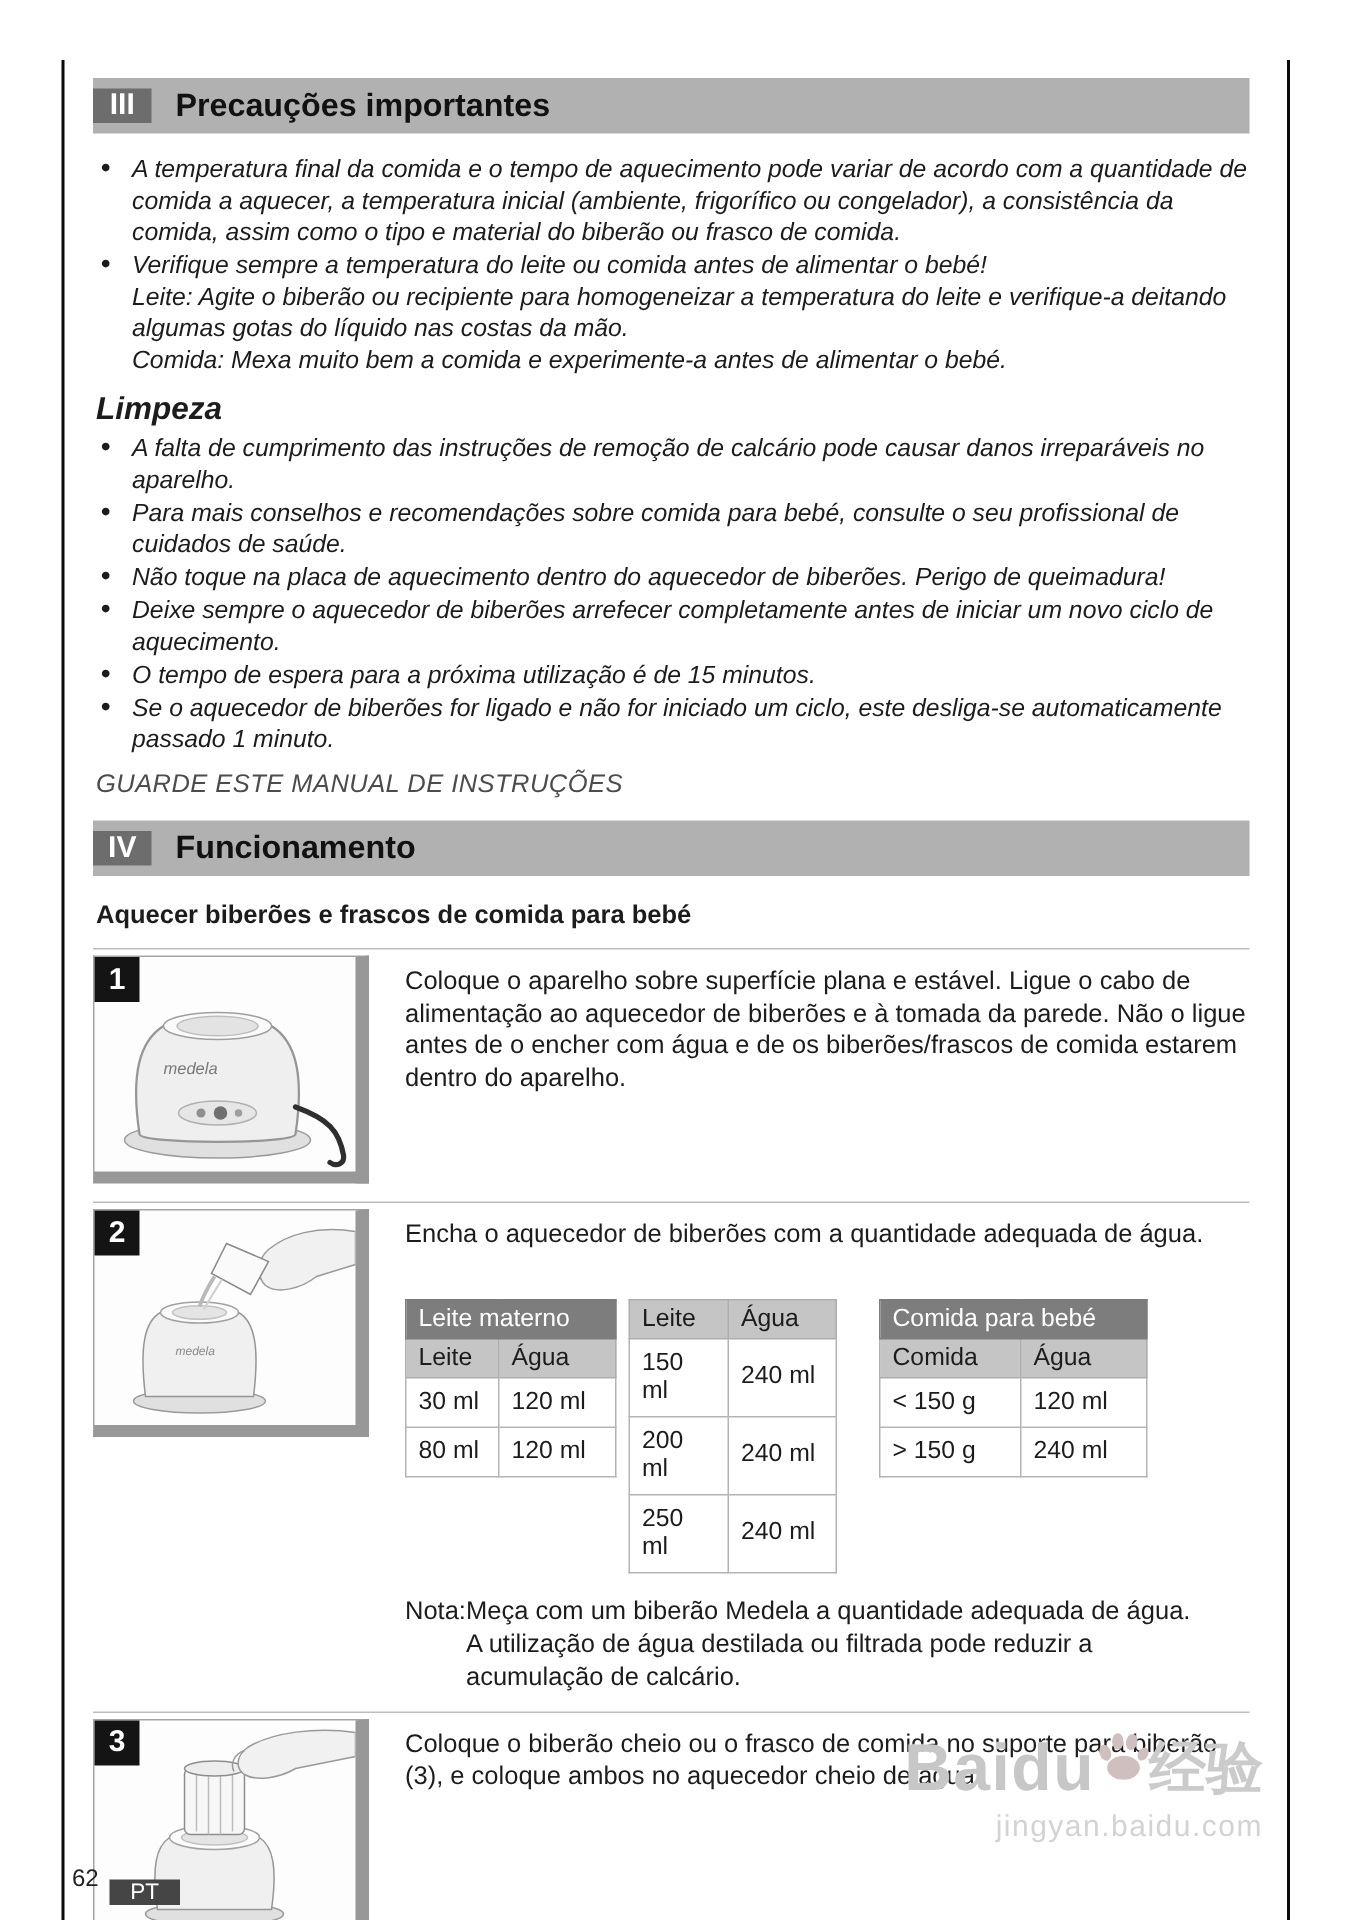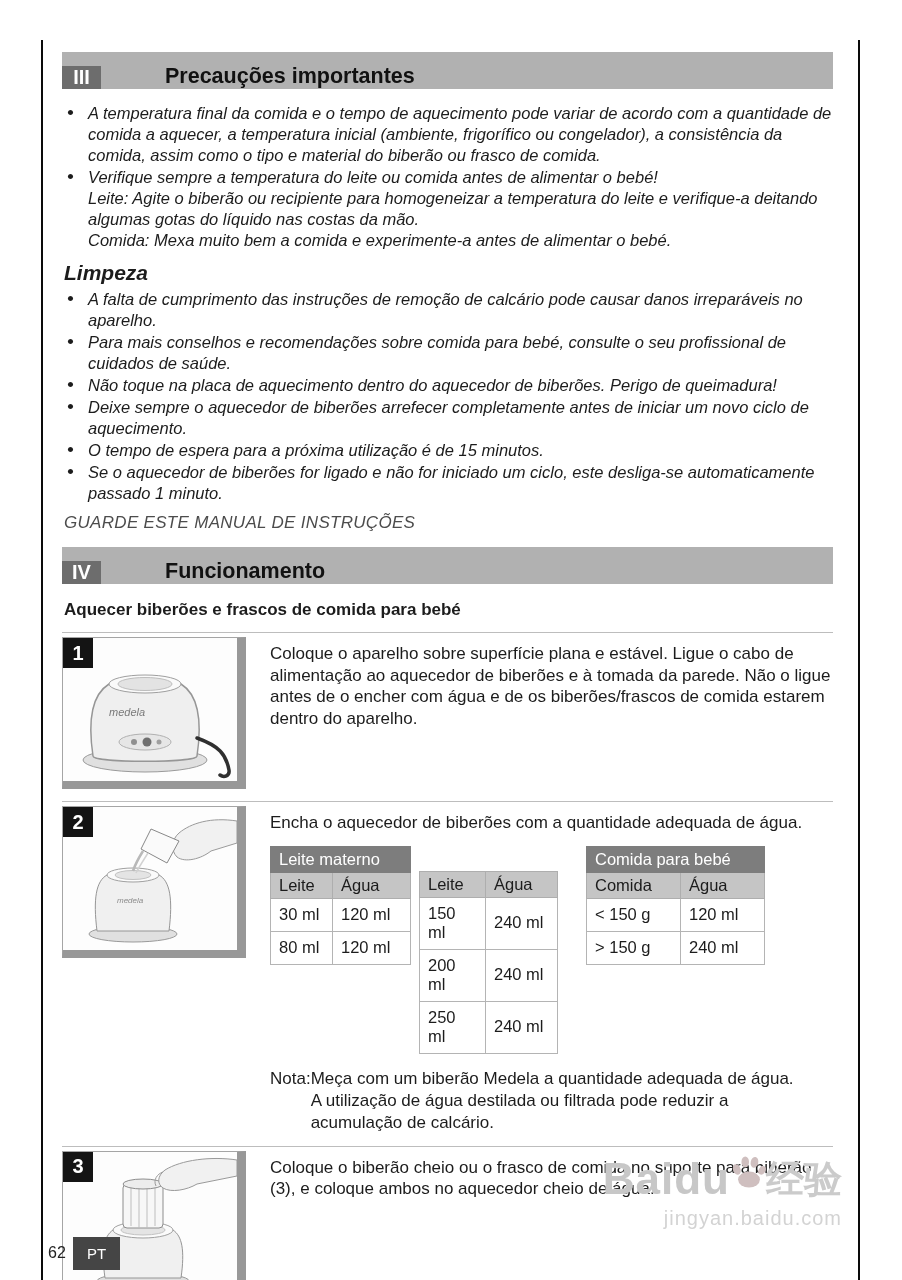--- a/index.html
+++ b/index.html
@@ -8,21 +8,21 @@
     width:902px; height:1280px; position:relative;
     font-family:"Liberation Sans", sans-serif; color:#1c1c1c;
     overflow:hidden;
   }
   .edge { position:absolute; top:40px; bottom:0; width:2px; background:#0a0a0a; }
   .edge-left  { left:41px; }
   .edge-right { left:858px; }
 
   .content { position:absolute; left:62px; top:52px; width:771px; }
 
-  .section-bar { display:flex; align-items:flex-end; background:#b1b1b1; height:37px;gap:48px; }
+  .section-bar { display:flex; align-items:center; background:#b1b1b1; height:37px; }
   .numeral-box { width:39px; background:#6d6d6d; color:#fff; font-weight:bold;
                  font-size:20px; display:flex; align-items:center; justify-content:center; }
   .bar-title { font-weight:bold; font-size:21.5px; display:flex; align-items:center;
                padding-left:16px; color:#111; }
 
   .bullets { list-style:none; margin-top:14px; }
   .bullets.tight { margin-top:2px; }
   .bullets li { position:relative; padding-left:26px; font-size:16.5px; line-height:21px;
                 margin-bottom:1px; }
   .bullets li::before { content:"•"; position:absolute; left:5px; top:-1px; font-size:19px; }
@@ -40,34 +40,34 @@
                  border:1px solid #a5a5a5; border-right:9px solid #989898;
                  border-bottom:8px solid #989898; background:#fdfdfd; margin-right:24px; }
   .step-figure svg { position:absolute; inset:0; width:100%; height:100%; }
   .step-badge { position:absolute; top:0; left:0; width:30px; height:30px; background:#141414;
                 color:#fff; font-weight:bold; font-size:20px; display:flex; align-items:center;
                 justify-content:center; z-index:2; }
   .step-text { font-size:17px; line-height:21.5px; padding-top:6px; }
   .step-body { flex:1; padding-top:6px; }
 
   .tables-row { display:flex; align-items:flex-start; margin-top:12px; }
-  table.wtable { border-collapse:collapse; font-size:16.5px; }
+  table.wtable { border-collapse:collapse; font-size:16.5px;margin-top:20px; }
   .wtable th.dark { background:#7d7d7d; color:#fff; font-weight:normal; text-align:left;
                     padding:3px 8px; border:1px solid #7d7d7d; }
   .wtable th.light { background:#c5c5c5; font-weight:normal; text-align:left;
                      padding:3px 8px; border:1px solid #aeaeae; }
   .wtable td { background:#fff; border:1px solid #b4b4b4; padding:6px 8px 7px; }
   .tbl-milk2 { margin-left:8px; margin-top:25px; }
   .tbl-food  { margin-left:28px; }
 
   .note { display:flex; margin-top:14px; font-size:17px; line-height:22px; }
   .note-label { margin-right:0; white-space:nowrap; }
 
   .footer-num { position:absolute; left:48px; bottom:18px; font-size:16px; color:#222; }
-  .lang-box { position:absolute; left:73px; bottom:10px; width:47px; height:33px;
+  .lang-box { position:absolute; left:73px; bottom:10px; width:47px; height:17px;
               background:#454545; color:#fff; font-size:15px; display:flex;
               align-items:center; justify-content:center; }
 
   .watermark { position:absolute; right:60px; bottom:50px; text-align:right; z-index:1; }
   .wm-row { display:flex; align-items:center; justify-content:flex-end;margin-left:40px; }
   .wm-brand { font-size:44px; font-weight:bold; color:#c7c7c7;
               text-shadow:0 0 1px #fff; letter-spacing:1px; }
   .wm-paw { margin:0 -4px 10px -2px; }
   .wm-cn { font-size:38px; font-weight:bold; color:#cbcbcb; }
   .wm-url { font-size:20px; color:#d3d3d3; margin-top:0; letter-spacing:1px; }

